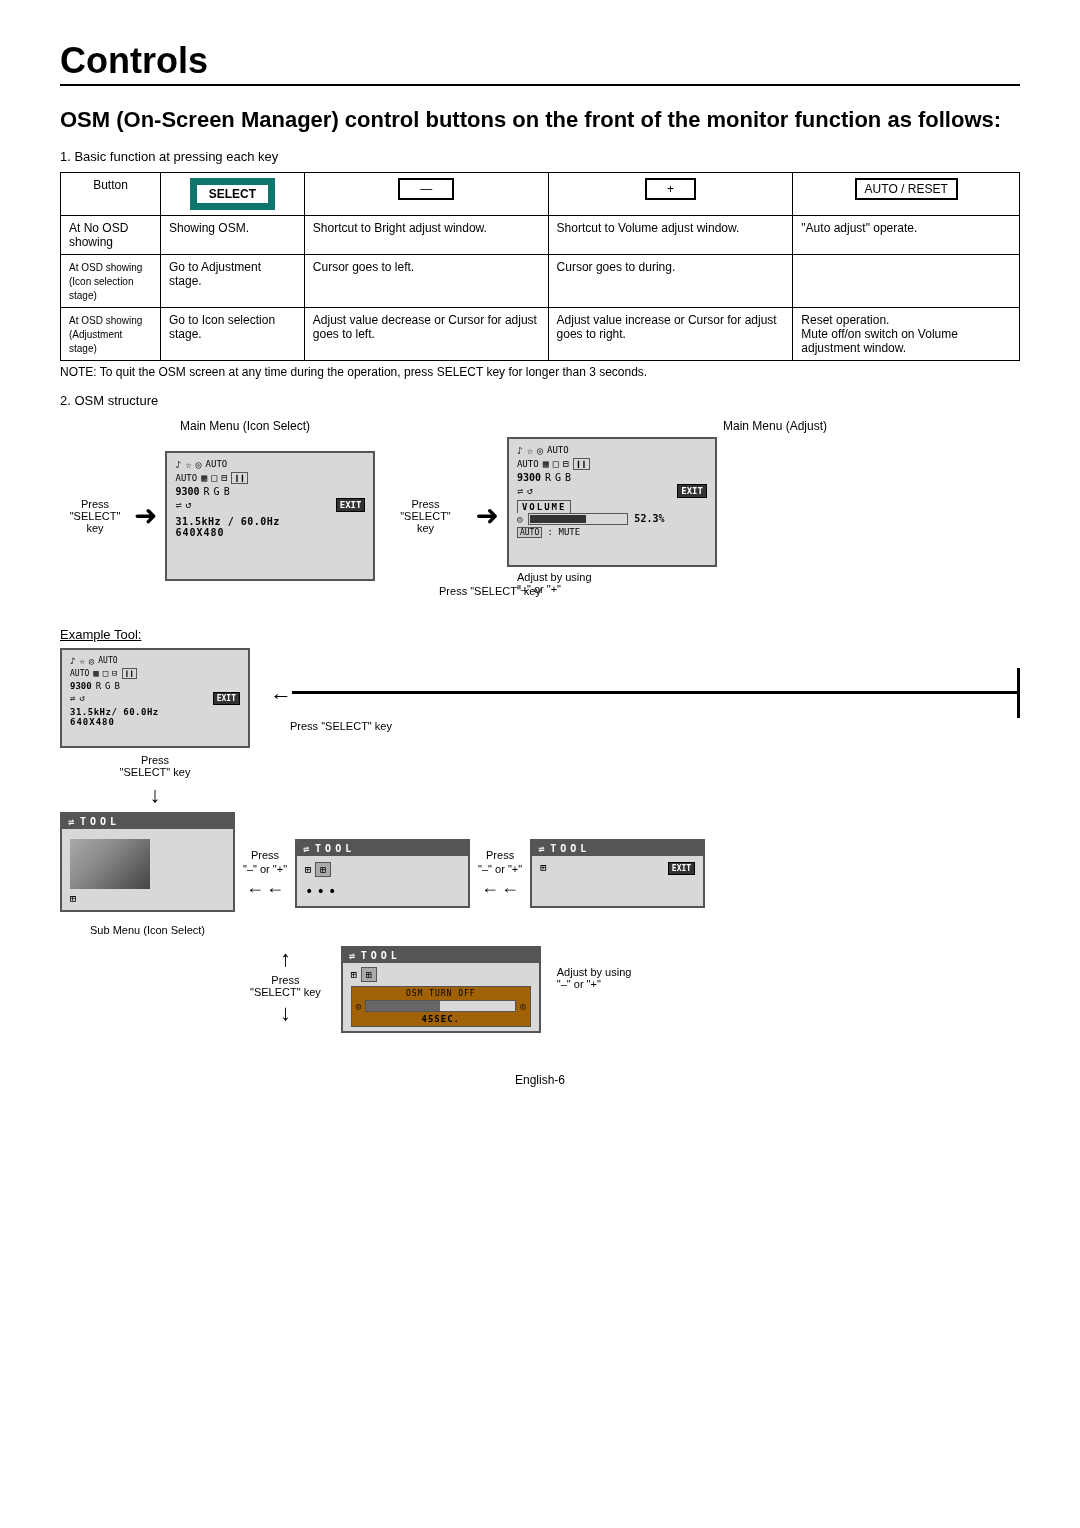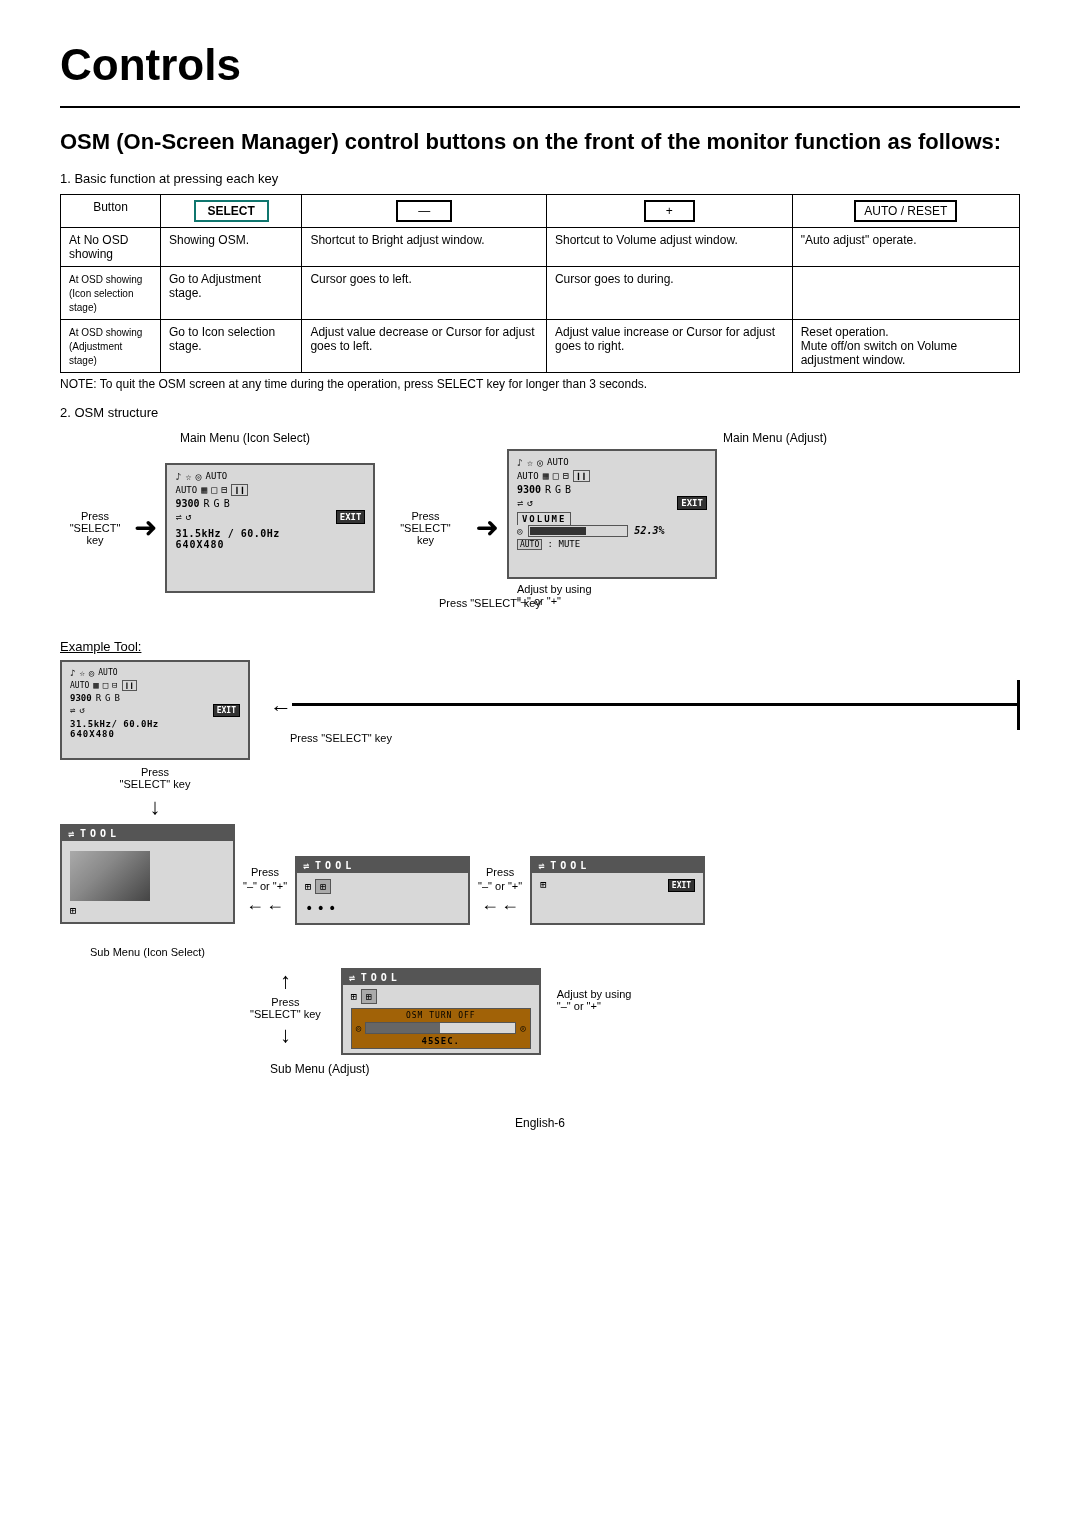--- a/index.html
+++ b/index.html
@@ -6,25 +6,25 @@
     body {
       font-family: Arial, Helvetica, sans-serif;
       font-size: 13px;
       background: #fff;
       color: #000;
       width: 1080px;
       min-height: 1528px;
       padding: 40px 60px;
     }
     h1 {
-      font-size: 44px;
+      font-size: 36px;
       font-weight: bold;
       margin-bottom: 8px;
       border-bottom: 2px solid #000;
-      padding-bottom: 16px;
+      padding-bottom: 2px;
       margin-bottom: 20px;
     }
     h2 {
       font-size: 22px;
       font-weight: bold;
       margin-bottom: 14px;
       line-height: 1.3;
     }
     .section-label {
       font-size: 13px;
@@ -42,21 +42,21 @@
       border: 1px solid #000;
       padding: 5px 8px;
       vertical-align: top;
     }
     .controls-table th {
       background: #fff;
       font-weight: normal;
       text-align: center;
     }
     .btn-select {
-      border: 2px solid #0f766e;
+      border: 7px solid #0f766e;
       padding: 2px 12px;
       font-size: 12px;
       font-weight: bold;
       display: inline-block;
     }
     .btn-auto {
       border: 2px solid #000;
       padding: 2px 8px;
       font-size: 12px;
       display: inline-block;
@@ -326,21 +326,21 @@
           <span style="margin-left:auto;"><span class="osm-exit-btn-dark">EXIT</span></span>
         </div>
 
         <div class="volume-section">
           <div style="background:#d8d8d8; border:1px solid #555; border-bottom:none; font-size:9px; font-weight:bold; letter-spacing:2px; padding:1px 4px; display:inline-block;">VOLUME</div>
           <div style="display:flex; align-items:center; gap:6px;">
             <span style="font-size:9px;">◎</span>
             <div style="border:1px solid #555; background:#d8d8d8; width:100px; height:12px; display:flex; align-items:center; padding:1px;">
               <div style="background:#333; height:100%; width:58%;"></div>
             </div>
-            <span style="font-size:10px; font-weight:bold;font-style:italic;">52.3%</span>
+            <span style="font-size:10px; font-weight:bold;">52.3%</span>
           </div>
           <div style="font-size:9px; margin-top:2px;">
             <span style="border:1px solid #555; background:#ccc; font-size:8px; padding:0 2px;">AUTO</span>
             : <span>MUTE</span>
           </div>
         </div>
       </div>
 
       <div style="display:flex; align-items:flex-end; margin-top:4px;">
         <div style="display:flex; flex-direction:column; align-items:flex-start; font-size:11px; margin-left:10px;">
@@ -420,21 +420,21 @@
       <div class="osm-tool-box sub-menu-box">
         <div class="tool-header">
           <span>⇌</span>
           <span style="letter-spacing:4px;">TOOL</span>
         </div>
         <div class="tool-content">
           <div class="gradient-box"></div>
           <div style="font-size:10px; font-weight:bold;">⊞</div>
         </div>
       </div>
-      <div style="margin-top:22px; font-size:11px; text-align:right;">
+      <div style="margin-top:12px; font-size:11px; text-align:right;">
         <span>Sub Menu (Icon Select)</span>
       </div>
     </div>
 
     <div style="display:flex; flex-direction:column; align-items:center; gap:2px;">
       <span style="font-size:11px;">Press</span>
       <span style="font-size:11px;">"–" or "+"</span>
       <div style="display:flex; gap:2px;">
         <span style="font-size:18px;">←</span>
         <span style="font-size:18px;">←</span>
@@ -519,21 +519,18 @@
       </div>
 
       <div style="display:flex; flex-direction:column; align-items:flex-start; font-size:11px; margin-top:20px;">
         <span>Adjust by using</span>
         <span>"–" or "+"</span>
       </div>
     </div>
 
   </div>
 
-  <div style="margin-left:210px; margin-top:6px;">
-    <span style="font-size:12px;">Sub Menu (Adjust)</span>
-  </div>
 
 </div>
 
 <div class="footer-text">
   <span>English-6</span>
 </div>
 
 </body></html>

